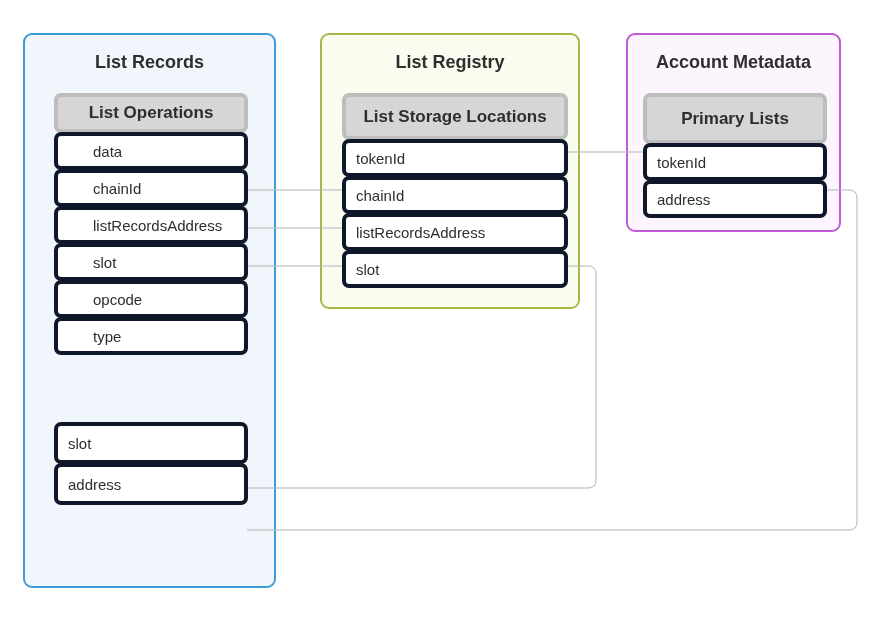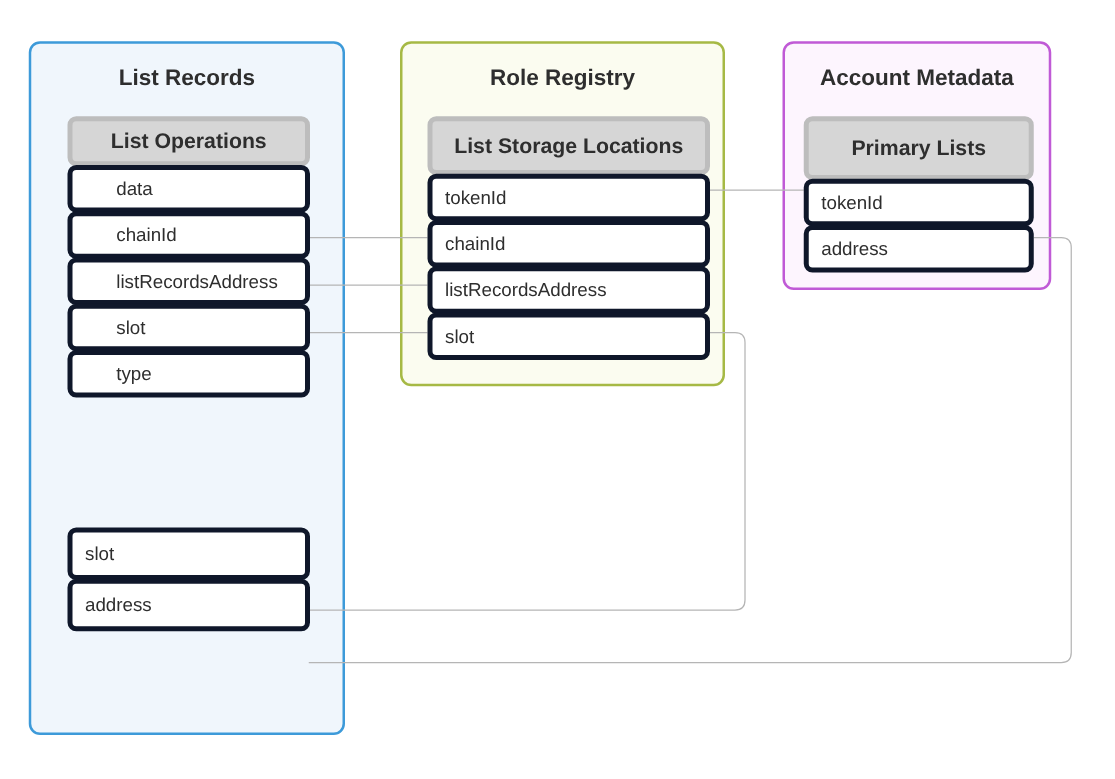--- a/index.html
+++ b/index.html
@@ -80,41 +80,42 @@
 </style>
 </head>
 <body>
 
 <div class="stage">
 
   <div class="group g-a">
     <div class="group-title">List Records</div>
   </div>
   <div class="group g-b">
-    <div class="group-title">Role Registry</div>
+    <div class="group-title">List Registry</div>
   </div>
   <div class="group g-c">
     <div class="group-title">Account Metadata</div>
   </div>
 
   <svg class="wires" width="892" height="623" viewBox="0 0 892 623">
     <path d="M247 190 H342"></path>
     <path d="M247 228 H342"></path>
     <path d="M247 266 H342"></path>
     <path d="M567 152 H643"></path>
     <path d="M567 266 H588 Q596 266 596 274 V480 Q596 488 588 488 H247"></path>
     <path d="M827 190 H849 Q857 190 857 198 V522 Q857 530 849 530 H247"></path>
   </svg>
 
   <div class="table t-a1">
     <div class="thead">List Operations</div>
     <div class="cell">data</div>
     <div class="cell">chainId</div>
     <div class="cell">listRecordsAddress</div>
     <div class="cell">slot</div>
+    <div class="cell">opcode</div>
     <div class="cell">type</div>
   </div>
 
   <div class="table t-a2">
     <div class="cell">slot</div>
     <div class="cell">address</div>
   </div>
 
   <div class="table t-b1">
     <div class="thead">List Storage Locations</div>

